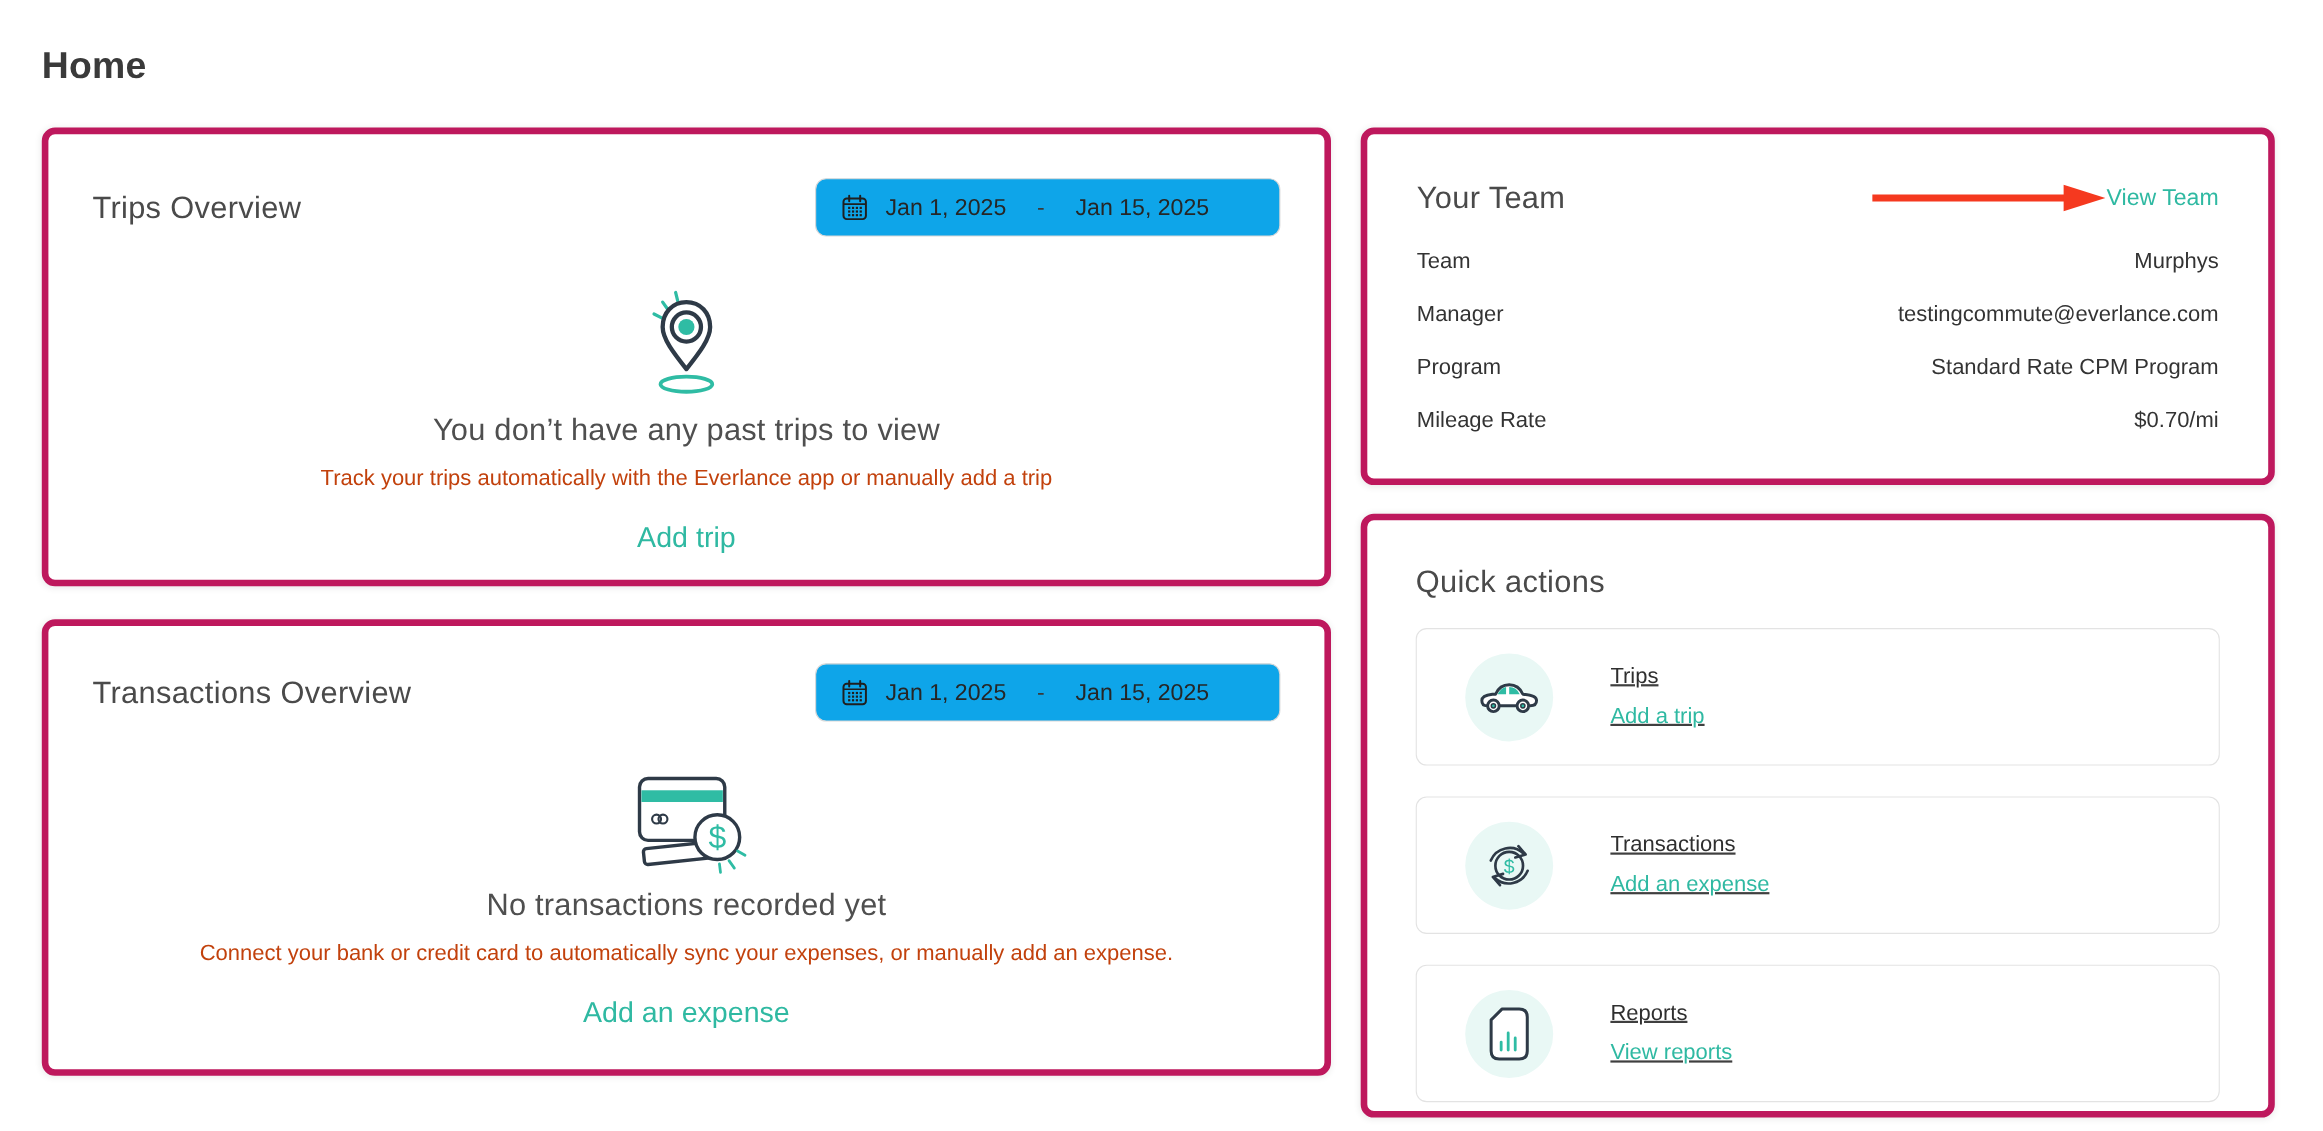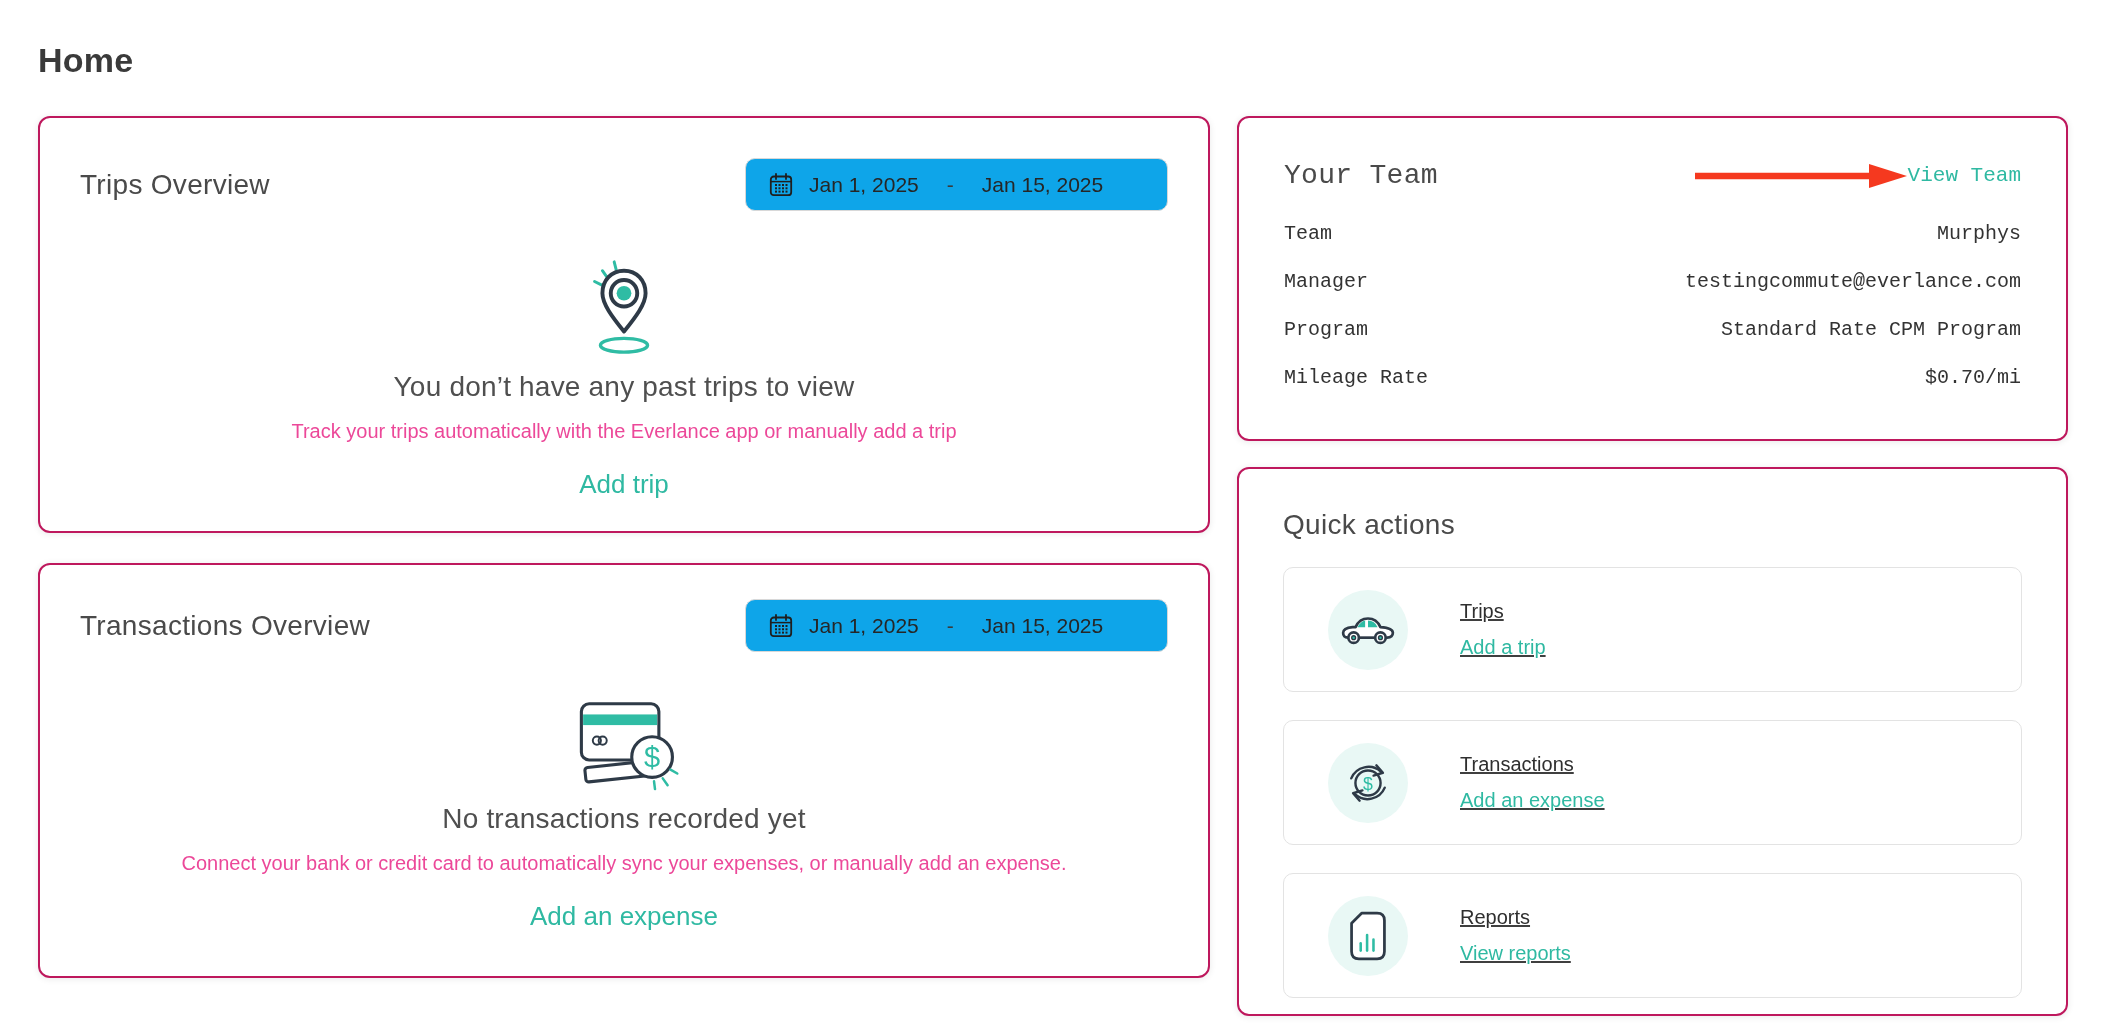--- a/index.html
+++ b/index.html
@@ -12,43 +12,43 @@
   .page { padding:24px 44px 0 38px; }
   .page-title {
     font-size:34px; font-weight:700; color:#3a3a3a;
     margin:16px 0 36px 0; line-height:40px; letter-spacing:.2px;
   }
   .layout { display:flex; gap:27px; align-items:flex-start; }
   .col-left  { width:1172px; flex:none; display:flex; flex-direction:column; gap:30px; }
   .col-right { width:831px;  flex:none; display:flex; flex-direction:column; gap:26px; }
 
   .card {
-    background:#fff; border:2px solid #be185d; border-radius:12px;
+    background:#fff; border:6px solid #be185d; border-radius:12px;
     box-shadow:0 1px 7px rgba(0,0,0,.09);
   }
 
   
   .overview-card { height:417px; padding:40px 40px; }
   .overview-card.transactions { height:415px; padding-top:34px; }
   .card-header { display:flex; justify-content:space-between; align-items:center; }
   .card-title { font-size:28px; font-weight:400; color:#4a4a4a; margin:0; letter-spacing:.3px; }
   .date-picker {
     width:423px; height:53px; border:1px solid #d8d8d8; border-radius:10px;
     display:flex; align-items:center; padding:0 22px; gap:15px;
     font-size:21px; color:#262626; cursor:pointer; background:#0ea5e9;
   }
   .date-picker .dash { margin:0 13px; color:#3a3a3a; }
   .empty-state { display:flex; flex-direction:column; align-items:center; text-align:right; margin-top:44px; }
   .empty-heading { font-size:28px; color:#4f4f4f; margin-top:12px; letter-spacing:.2px; }
-  .empty-desc { font-size:20px; color:#ec4899; margin-top:17px; }
+  .empty-desc { font-size:20px; color:#c2410c; margin-top:17px; }
   .teal-link { color:#2fb9a2; text-decoration:none; cursor:pointer; }
   .empty-cta { font-size:26px; margin-top:26px; }
 
   
-  .team-card { height:325px; padding:42px 45px 0 45px;font-family:Liberation Mono, monospace; }
+  .team-card { height:325px; padding:42px 45px 0 45px; }
   .team-header { display:flex; align-items:center; margin-bottom:18px; }
   .team-header .card-title { flex:none; }
   .team-header-right { margin-left:auto; display:flex; align-items:center; gap:1px; }
   .view-team { font-size:21px; }
   .team-row { display:flex; justify-content:space-between; align-items:center; height:48px; font-size:20px; }
   .team-row .label { color:#333; }
   .team-row .value { color:#333; }
 
   
   .qa-card { height:549px; padding:40px 44px 0 44px; }

